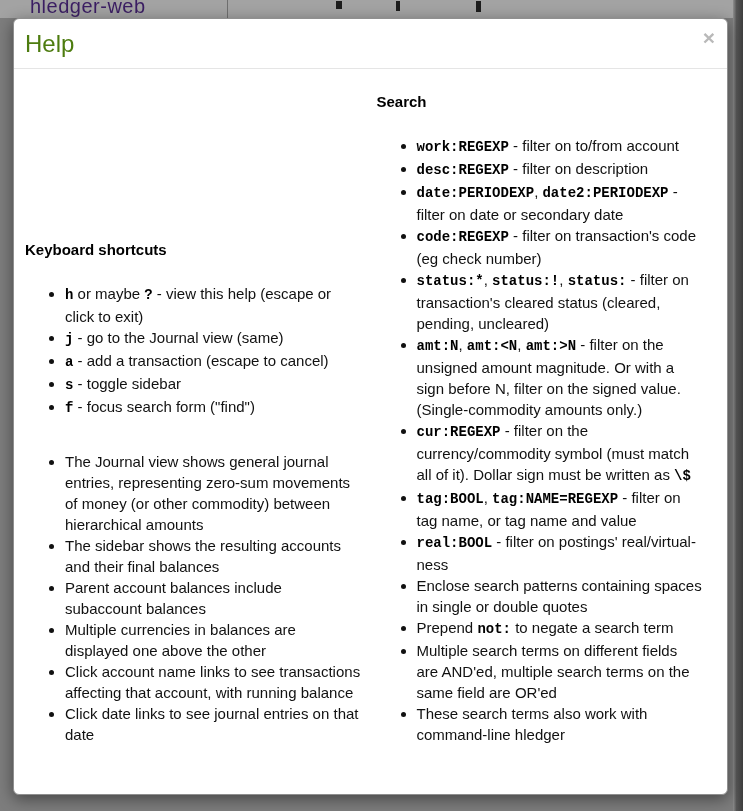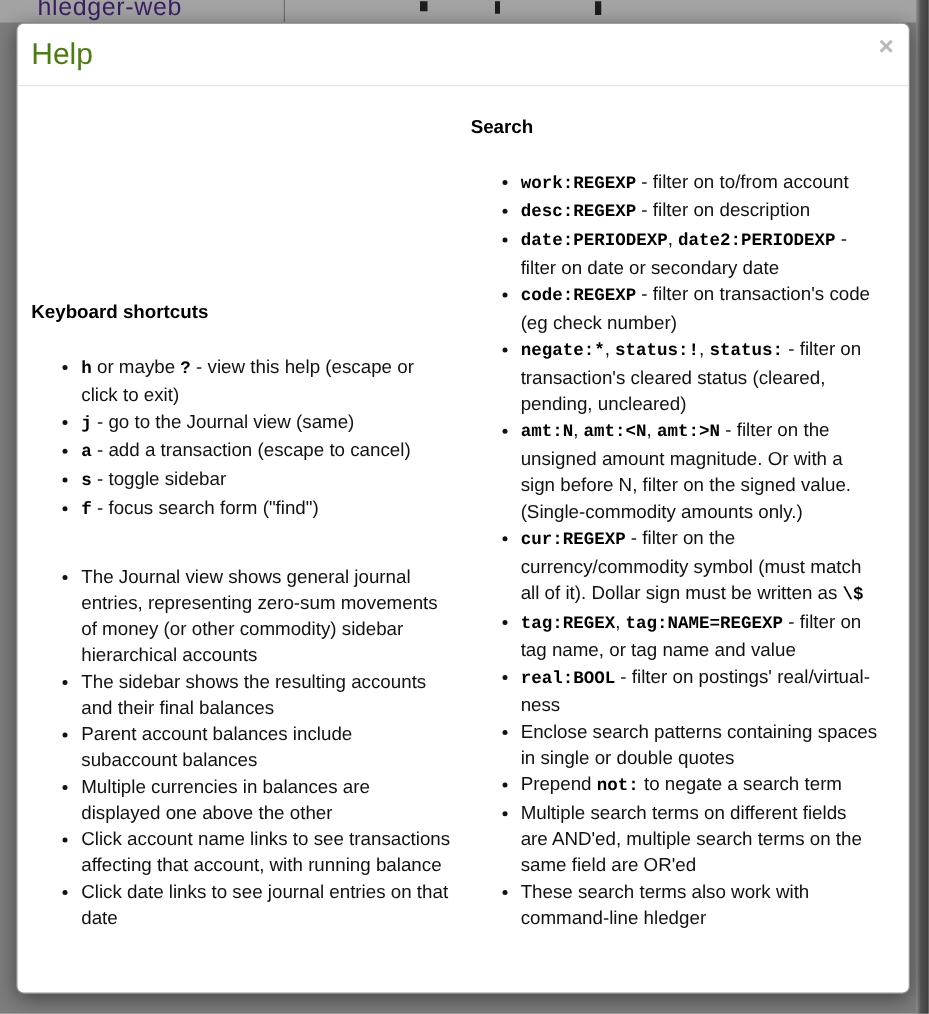--- a/index.html
+++ b/index.html
@@ -106,41 +106,41 @@
           <ul>
             <li><code>h</code><span> or maybe </span><code>?</code><span> - view this help (escape or click to exit)</span></li>
             <li><code>j</code><span> - go to the Journal view (same)</span></li>
             <li><code>a</code><span> - add a transaction (escape to cancel)</span></li>
             <li><code>s</code><span> - toggle sidebar</span></li>
             <li><code>f</code><span> - focus search form ("find")</span></li>
           </ul>
         </div>
         <div class="section">
           <ul>
-            <li><span>The Journal view shows general journal entries, representing zero-sum movements of money (or other commodity) sidebar hierarchical accounts</span></li>
+            <li><span>The Journal view shows general journal entries, representing zero-sum movements of money (or other commodity) between hierarchical amounts</span></li>
             <li><span>The sidebar shows the resulting accounts and their final balances</span></li>
             <li><span>Parent account balances include subaccount balances</span></li>
             <li><span>Multiple currencies in balances are displayed one above the other</span></li>
             <li><span>Click account name links to see transactions affecting that account, with running balance</span></li>
             <li><span>Click date links to see journal entries on that date</span></li>
           </ul>
         </div>
       </div>
     <div class="help-col-right">
         <div class="section">
           <div class="section-heading">Search</div>
           <ul>
             <li><code>work:REGEXP</code><span> - filter on to/from account</span></li>
             <li><code>desc:REGEXP</code><span> - filter on description</span></li>
             <li><code>date:PERIODEXP</code><span>, </span><code>date2:PERIODEXP</code><span> - filter on date or secondary date</span></li>
             <li><code>code:REGEXP</code><span> - filter on transaction's code (eg check number)</span></li>
-            <li><code>negate:*</code><span>, </span><code>status:!</code><span>, </span><code>status:</code><span> - filter on transaction's cleared status (cleared, pending, uncleared)</span></li>
+            <li><code>status:*</code><span>, </span><code>status:!</code><span>, </span><code>status:</code><span> - filter on transaction's cleared status (cleared, pending, uncleared)</span></li>
             <li><code>amt:N</code><span>, </span><code>amt:&lt;N</code><span>, </span><code>amt:&gt;N</code><span> - filter on the unsigned amount magnitude. Or with a sign before N, filter on the signed value. (Single-commodity amounts only.)</span></li>
             <li><code>cur:REGEXP</code><span> - filter on the currency/commodity symbol (must match all of it). Dollar sign must be written as </span><code>\$</code></li>
-            <li><code>tag:REGEX</code><span>, </span><code>tag:NAME=REGEXP</code><span> - filter on tag name, or tag name and value</span></li>
+            <li><code>tag:BOOL</code><span>, </span><code>tag:NAME=REGEXP</code><span> - filter on tag name, or tag name and value</span></li>
             <li><code>real:BOOL</code><span> - filter on postings' real/virtual-ness</span></li>
             <li><span>Enclose search patterns containing spaces in single or double quotes</span></li>
             <li><span>Prepend </span><code>not:</code><span> to negate a search term</span></li>
             <li><span>Multiple search terms on different fields are AND'ed, multiple search terms on the same field are OR'ed</span></li>
             <li><span>These search terms also work with command-line hledger</span></li>
           </ul>
         </div>
       </div>
   </div>
 </div>

